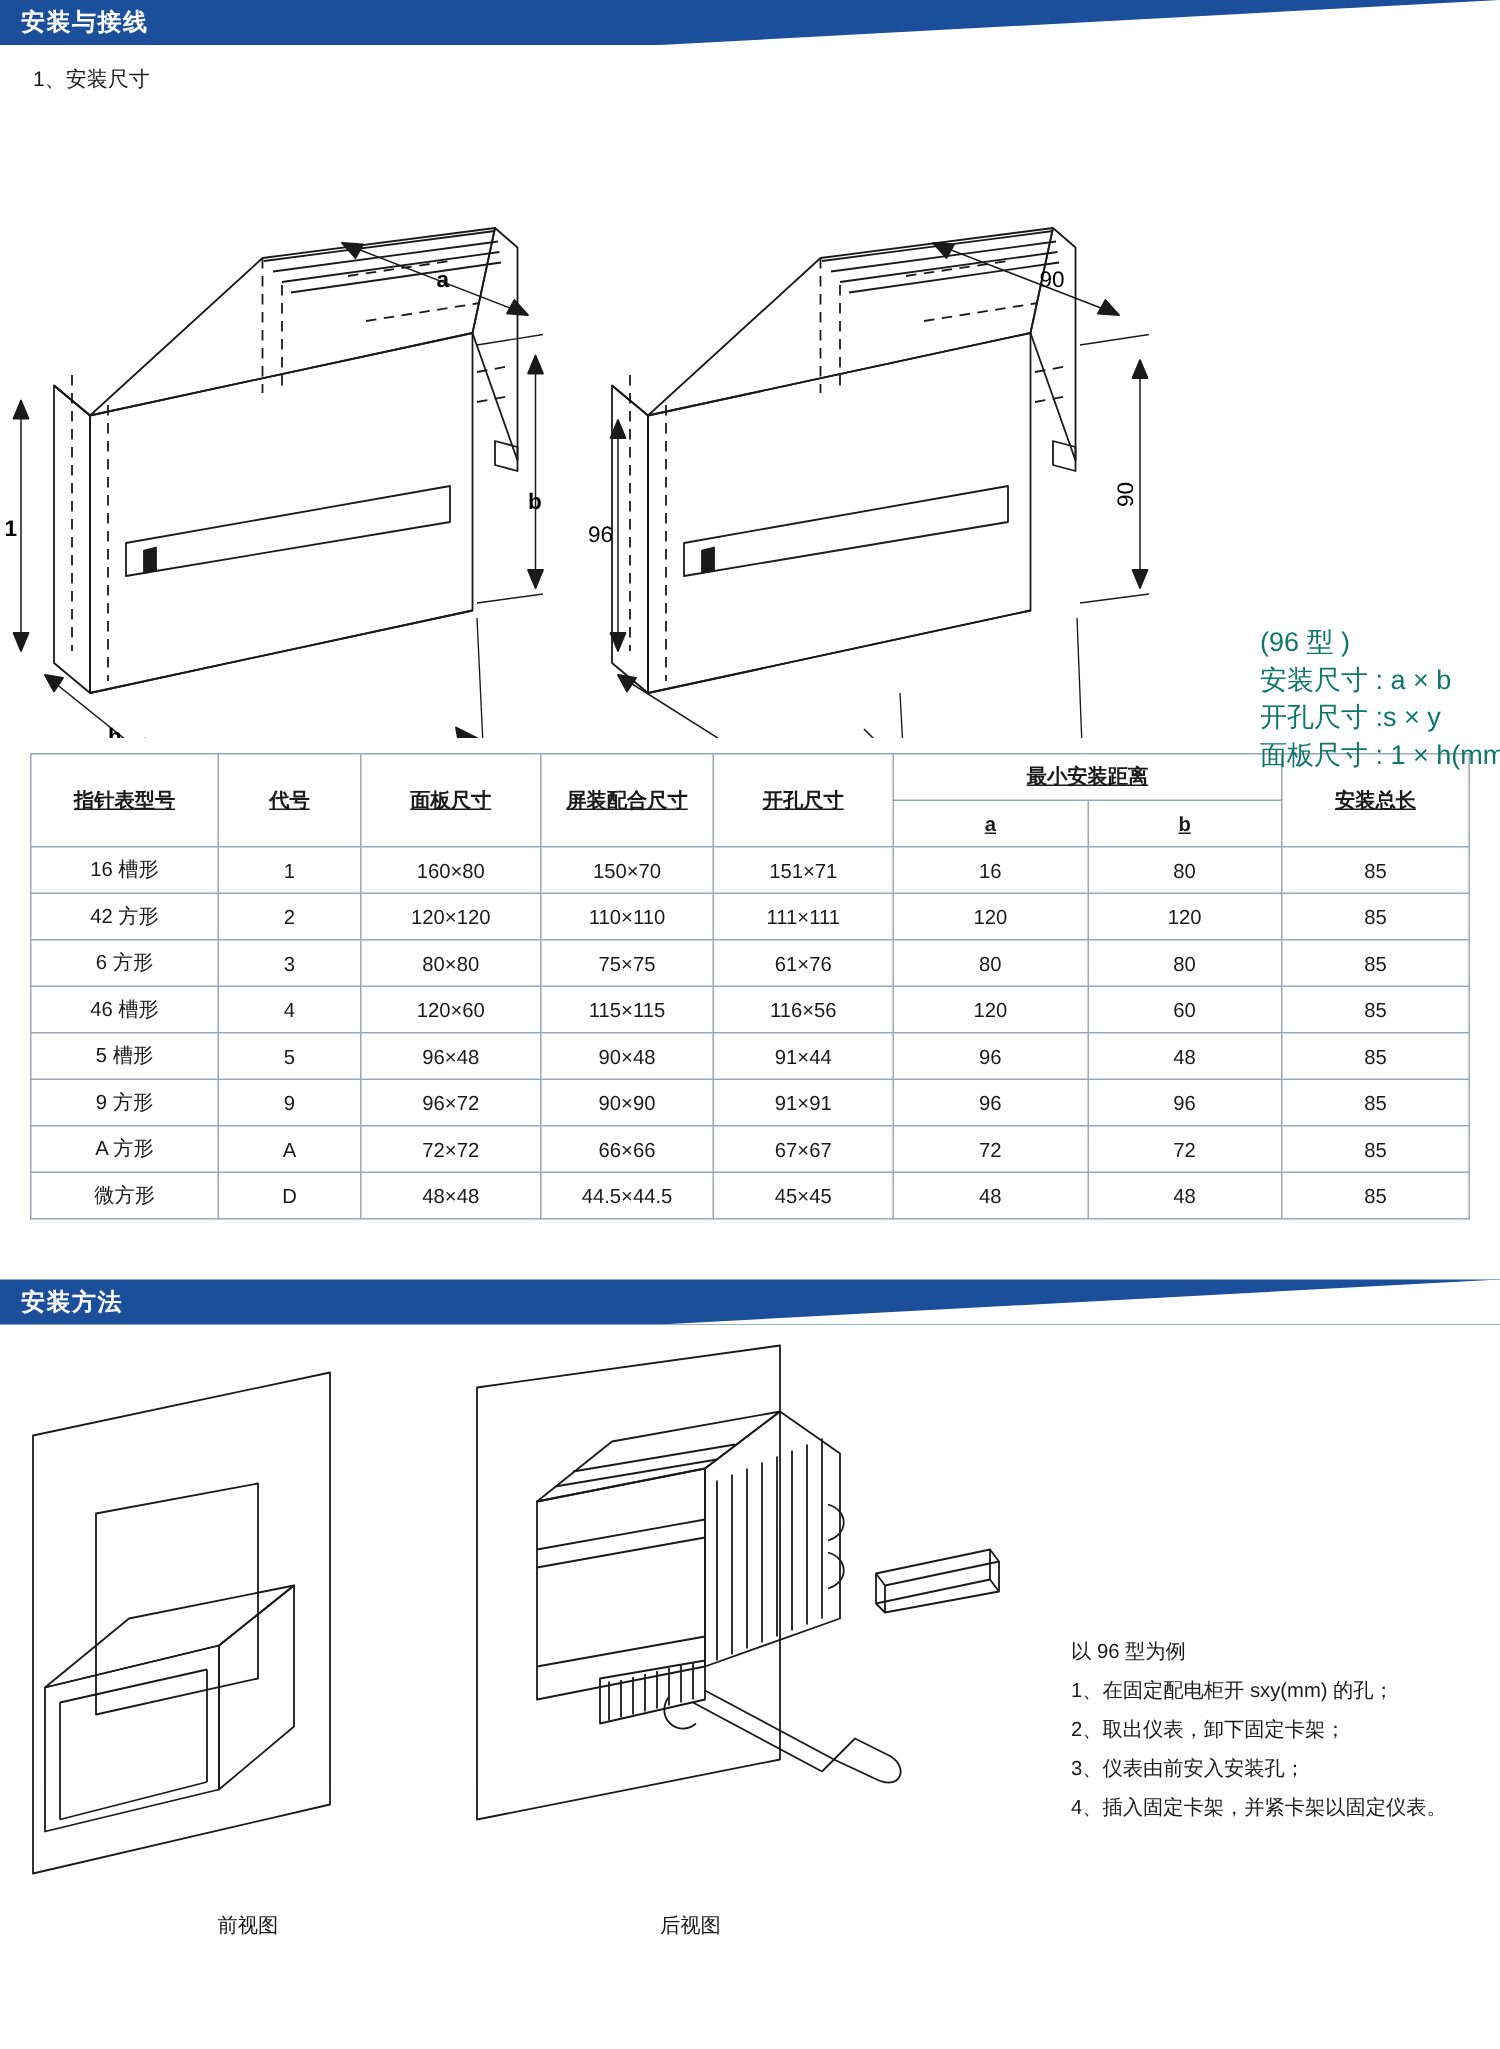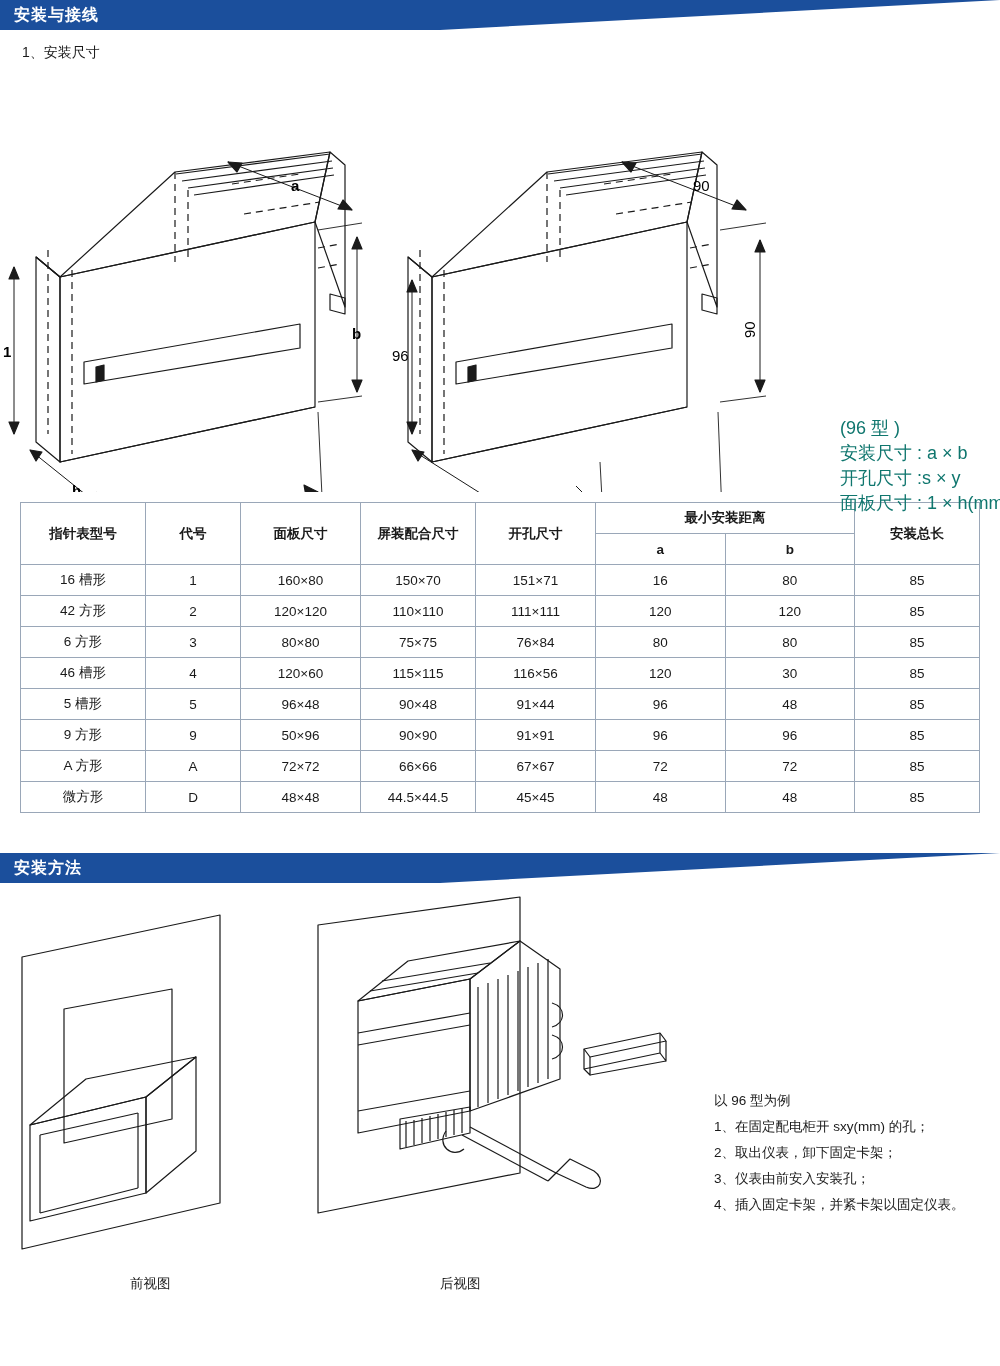--- a/index.html
+++ b/index.html
@@ -78,20 +78,21 @@
     border: 1px solid #9aa7b8;
     text-align: center;
     color: #1a1a1a;
     font-weight: normal;
     height: 31px;
     padding: 0 4px;
   }
   table.spec thead th {
     font-weight: bold;
     font-size: 13.5px;
+    text-decoration: underline;
   }
   table.spec tbody td { height: 31px; }
 
   
   .method-wrap {
     position: relative;
     width: 1000px;
     height: 420px;
   }
   .method-wrap svg { position: absolute; left: 0; top: 0; }
@@ -299,49 +300,49 @@
           <td>111×111</td>
           <td>120</td>
           <td>120</td>
           <td>85</td>
         </tr>
         <tr>
           <td>6 方形</td>
           <td>3</td>
           <td>80×80</td>
           <td>75×75</td>
-          <td>76×84</td>
+          <td>61×76</td>
           <td>80</td>
           <td>80</td>
           <td>85</td>
         </tr>
         <tr>
           <td>46 槽形</td>
           <td>4</td>
           <td>120×60</td>
           <td>115×115</td>
           <td>116×56</td>
           <td>120</td>
-          <td>30</td>
+          <td>60</td>
           <td>85</td>
         </tr>
         <tr>
           <td>5 槽形</td>
           <td>5</td>
           <td>96×48</td>
           <td>90×48</td>
           <td>91×44</td>
           <td>96</td>
           <td>48</td>
           <td>85</td>
         </tr>
         <tr>
           <td>9 方形</td>
           <td>9</td>
-          <td>50×96</td>
+          <td>96×72</td>
           <td>90×90</td>
           <td>91×91</td>
           <td>96</td>
           <td>96</td>
           <td>85</td>
         </tr>
         <tr>
           <td>A 方形</td>
           <td>A</td>
           <td>72×72</td>
@@ -432,21 +433,21 @@
 
       <path d="M462 252 L548 298"></path>
       <path d="M470 244 L556 290"></path>
       <path d="M548 298 L556 290"></path>
       <path d="M556 290 L586 304 C600 310 606 296 594 288 L570 276 Z"></path>
 
       <path d="M446 248 C436 262 452 276 464 266"></path>
     </g>
   </svg>
 
-  <div class="view-caption" style="left:130px; top:392px;">前视图</div>
+  <div class="view-caption" style="left:145px; top:392px;">前视图</div>
   <div class="view-caption" style="left:440px; top:392px;">后视图</div>
 
   <div class="steps">
     <div>以 96 型为例</div>
     <div>1、在固定配电柜开 sxy(mm) 的孔；</div>
     <div>2、取出仪表，卸下固定卡架；</div>
     <div>3、仪表由前安入安装孔；</div>
     <div>4、插入固定卡架，并紧卡架以固定仪表。</div>
   </div>
 </div>

